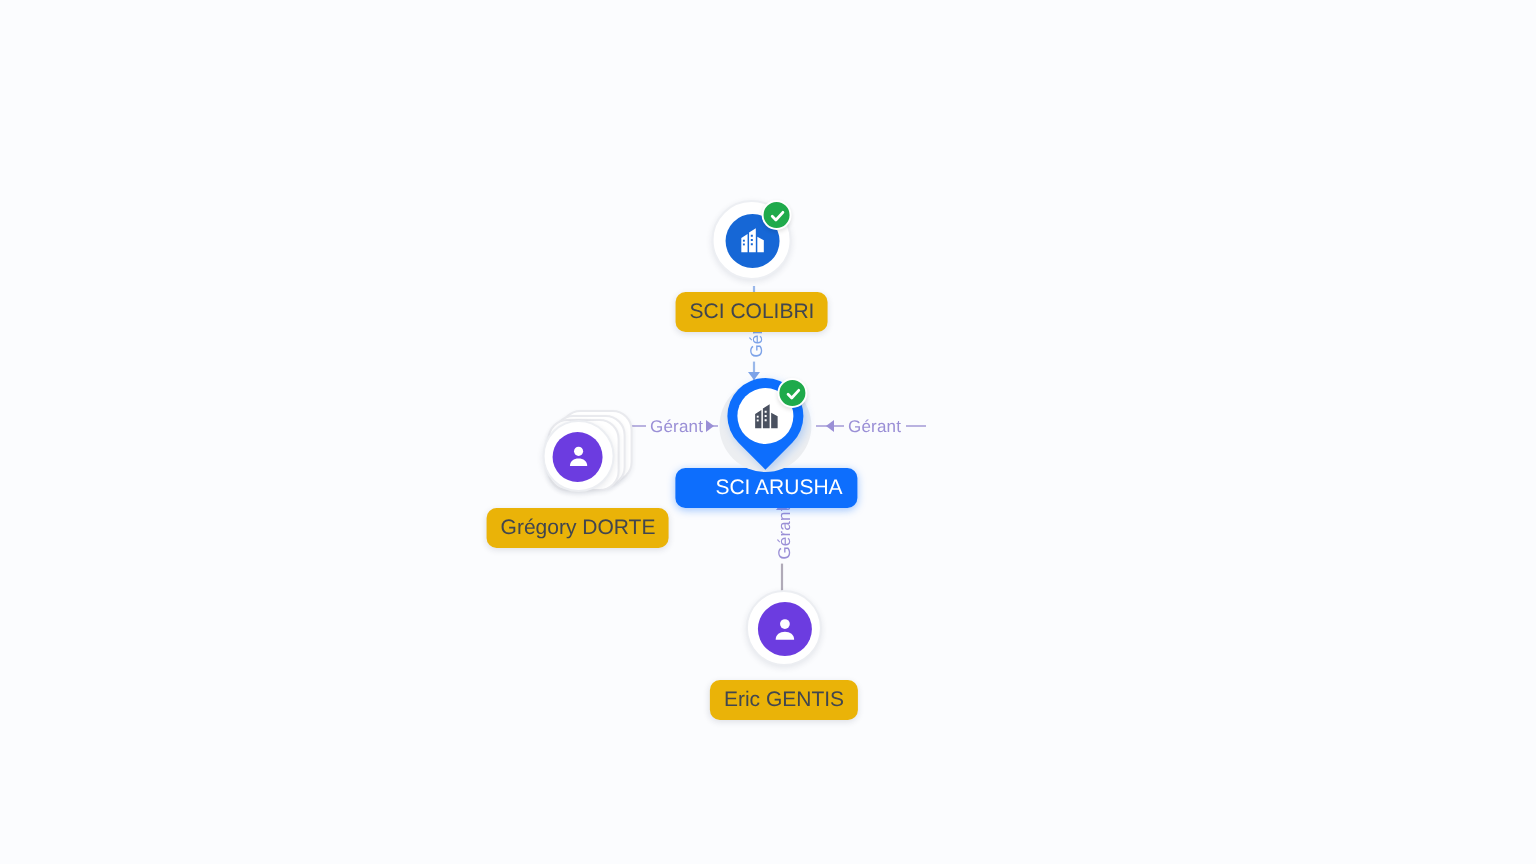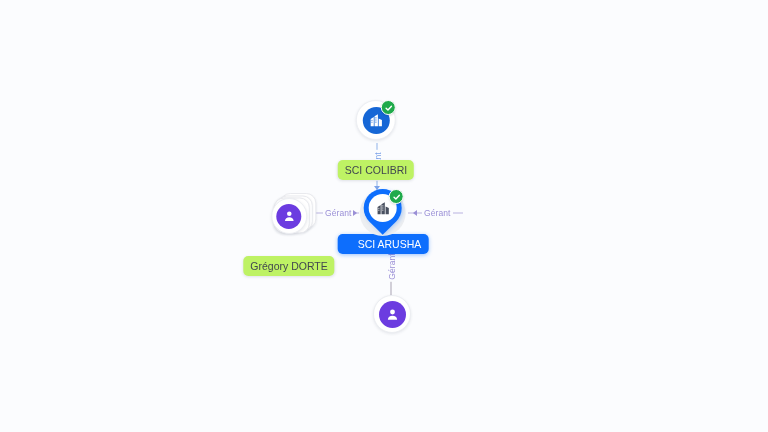--- a/index.html
+++ b/index.html
@@ -183,22 +183,22 @@
     background: #1faa4b;
     border: 1.5px solid #ffffff;
     display: flex;
     align-items: center;
     justify-content: center;
     box-shadow: 0 1px 2px rgba(0,0,0,.12);
   }
 
   
   .node-label {
-    margin-top: 16px;
-    background: #bef264;
+    margin-top: 2px;
+    background: #eab308;
     color: #41464f;
     font-size: 10.5px;
     line-height: 12px;
     padding: 4px 7px;
     border-radius: 5px;
     white-space: nowrap;
     box-shadow: 0 1px 3px rgba(30,40,70,.13);
   }
   .node-label.selected {
     background: #0d6efd;
@@ -252,21 +252,21 @@
         <div class="check-badge" style="right:-1px; top:-1px;">
           <svg width="8" height="8" viewBox="0 0 24 24" fill="none" stroke="#ffffff" stroke-width="4.2" stroke-linecap="round" stroke-linejoin="round">
             <polyline points="4,12.5 9.5,18 20,6.5"></polyline>
           </svg>
         </div>
       </div>
     </div>
     <div class="node-label">SCI COLIBRI</div>
   </div>
 
-  <div class="node" style="left:289px; top:192px; transform: translateX(-50%);">
+  <div class="node" style="left:289px; top:204px; transform: translateX(-50%);">
     <div class="node-art">
       <div class="stack-card c1"></div>
       <div class="stack-card c2"></div>
       <div class="stack-card c3"></div>
       <div class="avatar-disc">
         <div class="avatar-inner">
           <svg width="14" height="14" viewBox="0 0 24 24" fill="#ffffff">
             <circle cx="12" cy="8" r="3.9"></circle>
             <path d="M4.6 20.5c0-4.1 3.3-6.4 7.4-6.4s7.4 2.3 7.4 6.4z"></path>
           </svg>
@@ -306,15 +306,16 @@
     <div class="node-art">
       <div class="avatar-disc" style="width:36px; height:36px;">
         <div class="avatar-inner" style="width:27px; height:27px;">
           <svg width="15" height="15" viewBox="0 0 24 24" fill="#ffffff">
             <circle cx="12" cy="8" r="3.9"></circle>
             <path d="M4.6 20.5c0-4.1 3.3-6.4 7.4-6.4s7.4 2.3 7.4 6.4z"></path>
           </svg>
         </div>
       </div>
     </div>
+    <div class="node-label">Eric GENTIS</div>
   </div>
 
 </div>
 
 </body></html>

